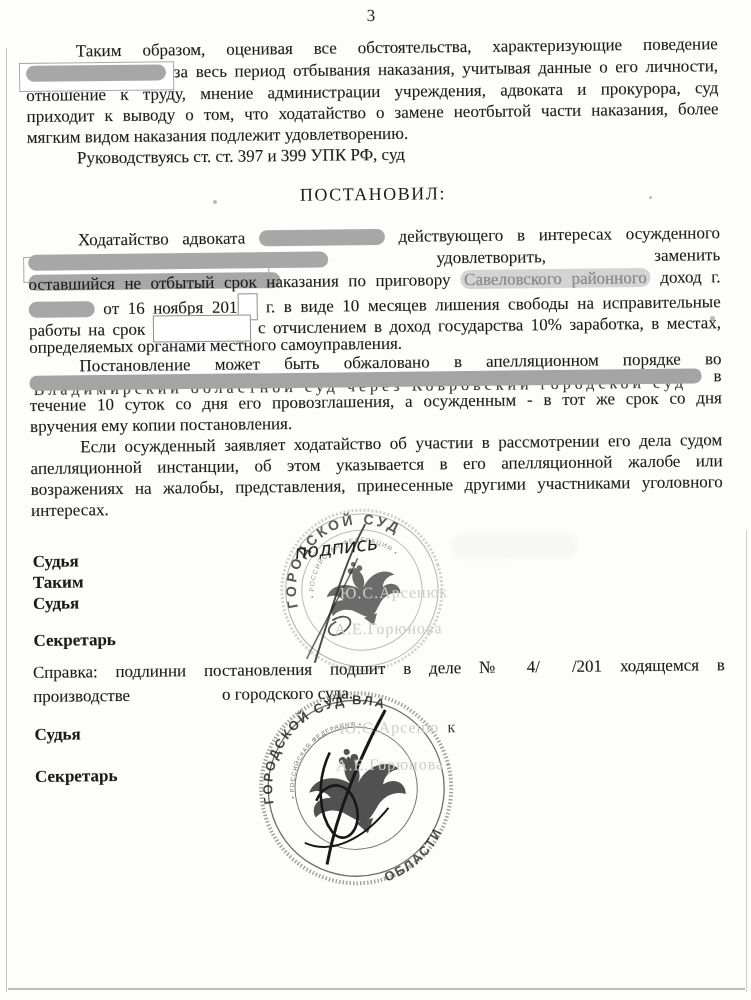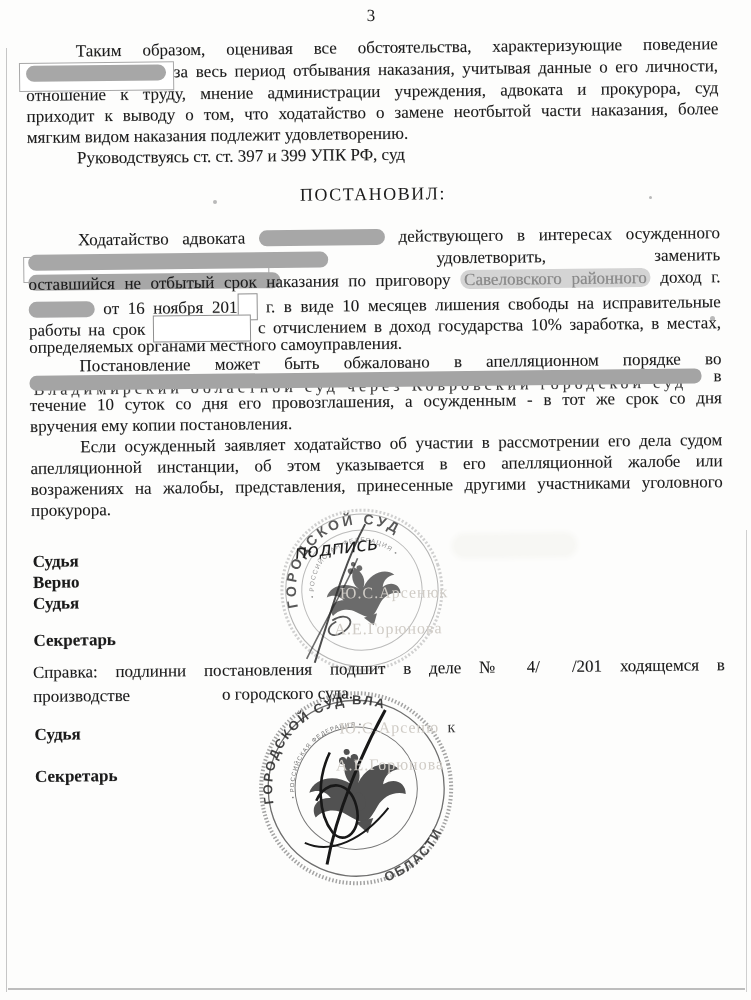--- a/index.html
+++ b/index.html
@@ -135,24 +135,24 @@
     <div class="ln nj" style="top:334px;"><span>определяемых органами местного самоуправления.</span></div>
 
     <div class="ln" style="top:353px;"><span class="tab"></span><span>Постановление  может  быть  обжаловано  в  апелляционном  порядке  во</span></div>
     <div class="ln" style="top:370px;"><span class="bar"><span class="under">Владимирский областной суд через Ковровский городской суд</span><span class="bg"></span></span> <span>в</span></div>
     <div class="ln" style="top:392px;"><span>течение 10 суток со дня его провозглашения, а осужденным - в тот же срок со дня</span></div>
     <div class="ln nj" style="top:413px;"><span>вручения ему копии постановления.</span></div>
 
     <div class="ln" style="top:434px;"><span class="tab"></span><span>Если осужденный заявляет ходатайство об участии в рассмотрении его дела судом</span></div>
     <div class="ln" style="top:455px;"><span>апелляционной инстанции, об этом указывается в его апелляционной жалобе или</span></div>
     <div class="ln" style="top:476px;"><span>возражениях на жалобы, представления, принесенные другими участниками уголовного</span></div>
-    <div class="ln nj" style="top:497px;"><span>прокурора.</span></div>
+    <div class="ln nj" style="top:497px;"><span>интересах.</span></div>
 
     <div class="sig" style="top:548px;">Судья</div>
-    <div class="sig" style="top:569px;">Верно</div>
+    <div class="sig" style="top:569px;">Таким</div>
     <div class="sig" style="top:590px;">Судья</div>
     <div class="sig" style="top:627px;">Секретарь</div>
 
     <div class="whiteout" style="left:453px;top:537px;width:120px;height:20px;"></div>
     <div class="faint" style="left:338px;top:584px;">Ю.С.Арсенюк</div>
     <div class="faint" style="left:332px;top:620px;">А.Е.Горюнова</div>
 
     <div class="ln" style="top:659px;"><span>Справка:  подлинни</span> <span>постановления  подшит  в  деле  №  4/</span><span class="tab" style="width:32px;"></span><span>/201 ходящемся в</span></div>
     <div class="ln nj" style="top:683px;"><span>производстве</span><span class="tab" style="width:92px;"></span><span>о городского суда.</span></div>
 

